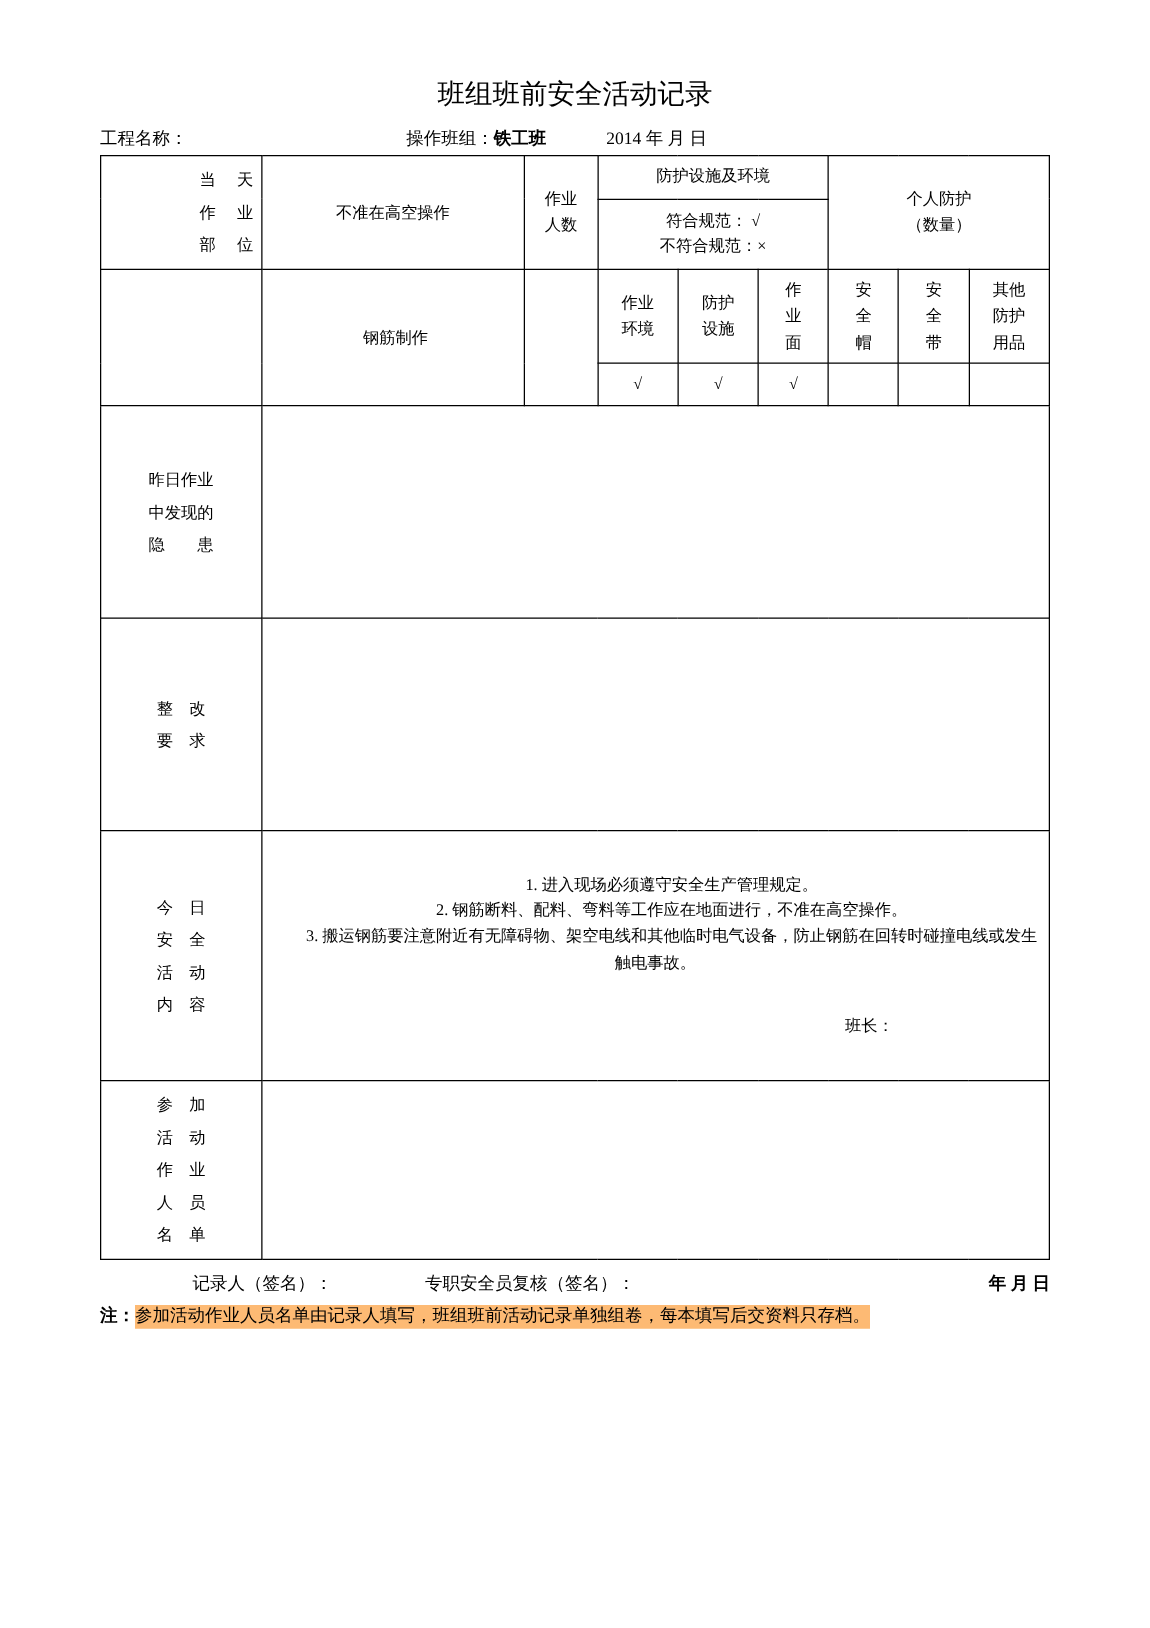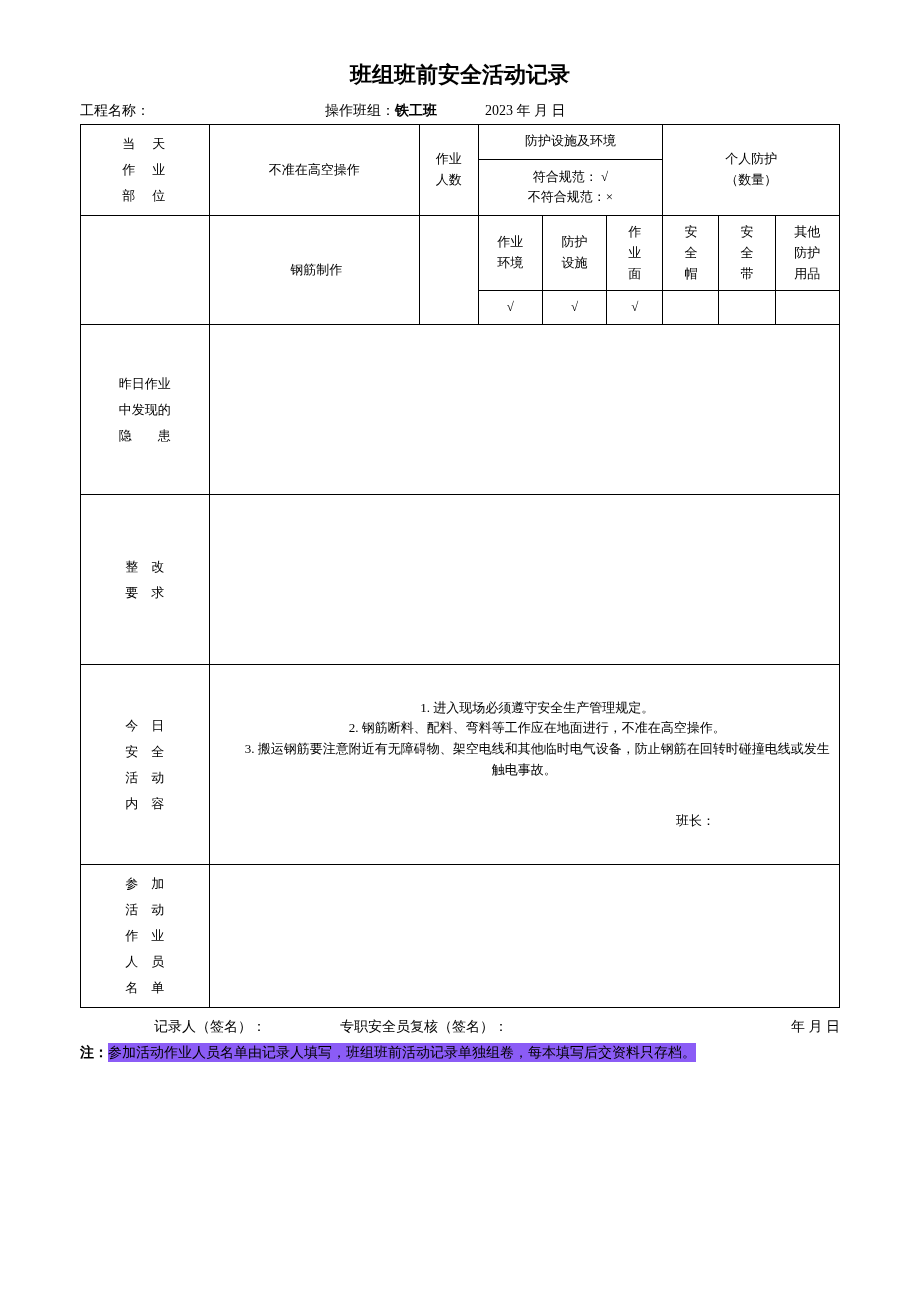--- a/index.html
+++ b/index.html
@@ -7,21 +7,21 @@
       font-family: "SimSun", "宋体", serif;
       font-size: 14px;
       color: #000;
       background: #fff;
       padding: 60px 80px;
       width: 920px;
     }
     .title {
       text-align: center;
       font-size: 22px;
-      font-weight: bold;
+      font-weight: normal;
       margin-bottom: 12px;
     }
     .meta-line {
       font-size: 14px;
       margin-bottom: 4px;
       display: flex;
     }
     .meta-project { width: 245px; }
     .meta-team { width: 160px; }
     .meta-team b { font-weight: bold; }
@@ -35,20 +35,21 @@
       border: 1px solid #000;
       vertical-align: middle;
       text-align: center;
       padding: 6px 4px;
       font-size: 13px;
       line-height: 1.6;
     }
     .v-label {
       line-height: 2.0;
       letter-spacing: 2px;
+      text-align: right;
     }
     .v-label2 {
       line-height: 2.0;
     }
     .content-cell {
       text-align: left;
       vertical-align: top;
       padding: 10px 16px;
       line-height: 1.8;
     }
@@ -57,42 +58,42 @@
       padding-right: 120px;
       margin-top: 30px;
     }
     .footer-line {
       margin-top: 10px;
       font-size: 14px;
       display: flex;
     }
     .footer-rec { width: 260px; text-align: center; }
     .footer-rev { width: 260px; }
-    .footer-date { flex: 1; text-align: right; }
+    .footer-date { flex: 1; text-align: right; font-weight: bold; }
     .note-line {
       margin-top: 8px;
       font-size: 14px;
     }
     .note-label { font-weight: bold; }
     .note-hl {
-      background: #8b5cf6;
+      background: #fdba74;
       padding: 2px 0;
     }
   </style>
 </head>
 <body>
 
 <div class="title">班组班前安全活动记录</div>
 
 <div class="meta-line">
   <span class="meta-project">工程名称：</span>
   <span class="meta-team">
     <span>操作班组：</span><b>铁工班</b>
   </span>
-  <span class="meta-date">2023 年    月    日</span>
+  <span class="meta-date">2014 年    月    日</span>
 </div>
 
 <table class="main">
   <colgroup>
     <col style="width:110px">
     <col style="width:180px">
     <col style="width:50px">
     <col style="width:55px">
     <col style="width:55px">
     <col style="width:48px">

